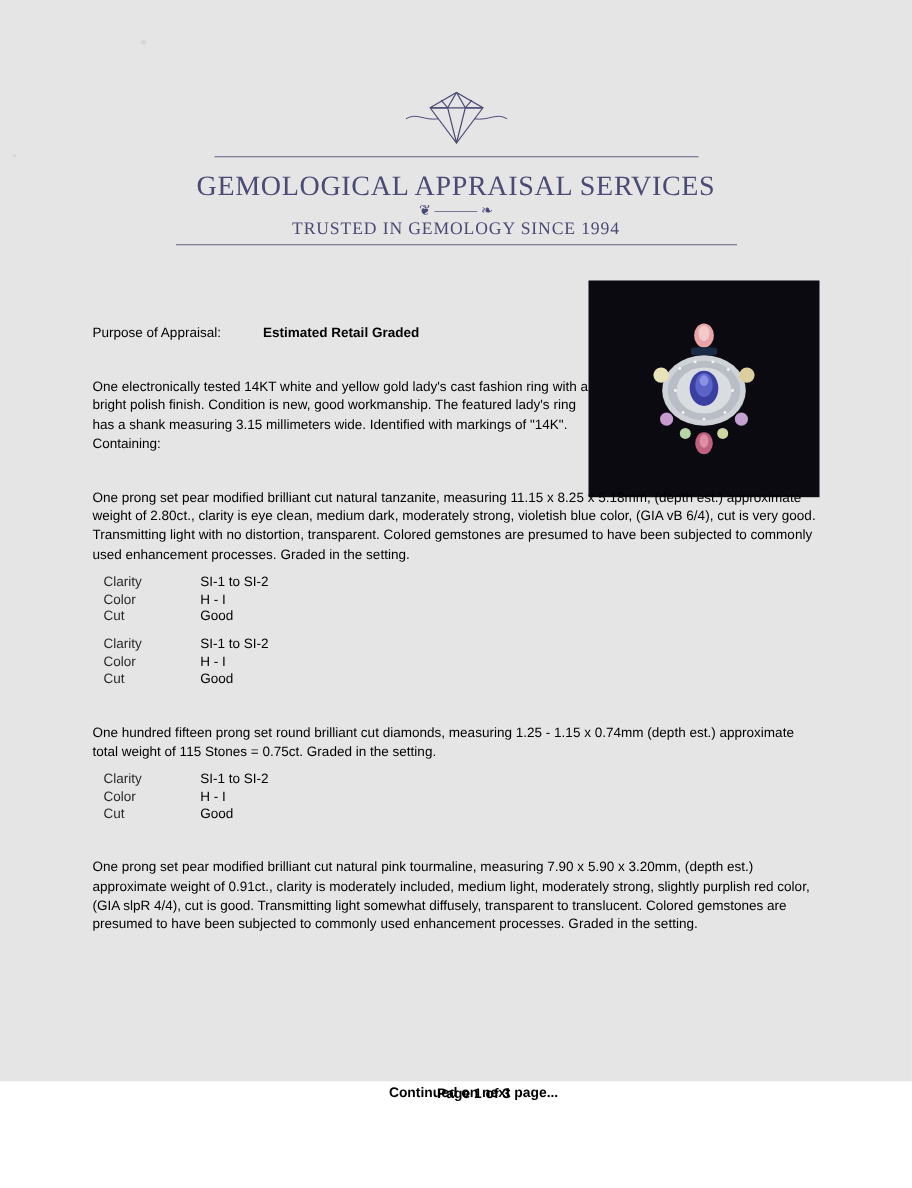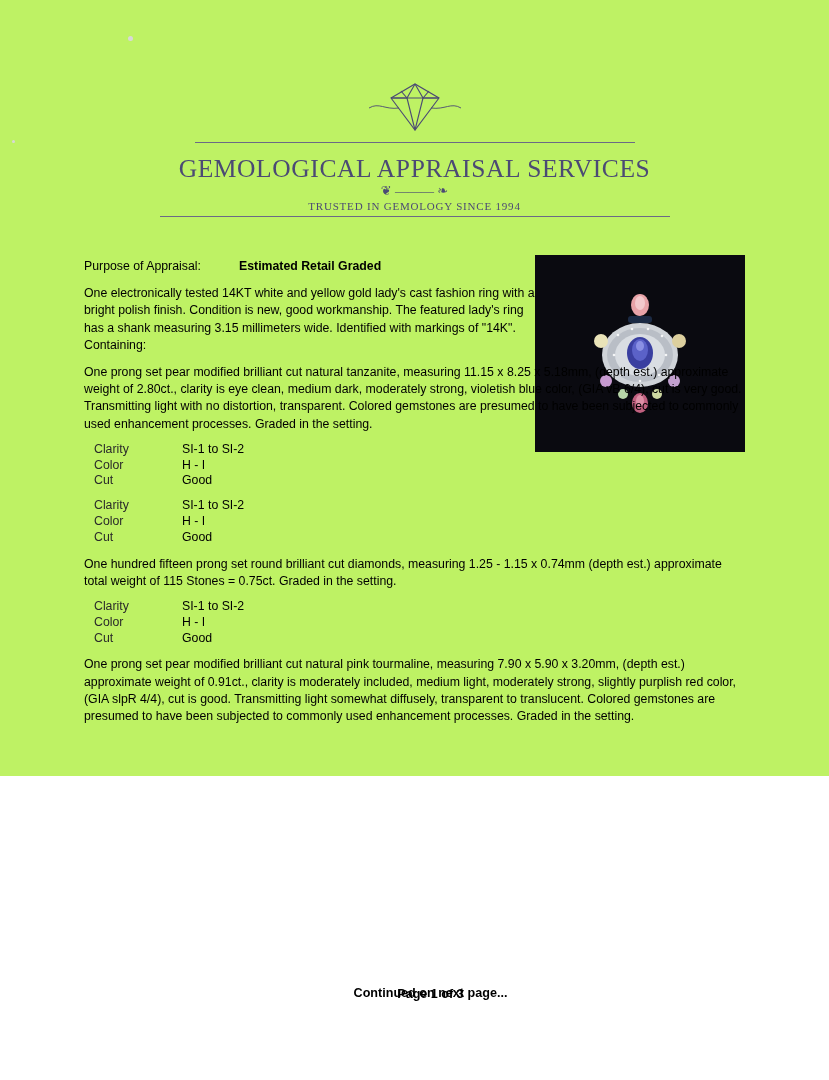--- a/index.html
+++ b/index.html
@@ -11,22 +11,22 @@
     width: 829px;
     height: 1080px;
     font-family: "Liberation Sans", sans-serif;
     color: #000000;
     position: relative;
     overflow: hidden;
   }
   .page {
     position: relative;
     width: 829px;
-    height: 776px;
-    background: #bef264;
+    height: 983px;
+    background: #e5e5e5;
   }
 
   
   .letterhead {
     position: absolute;
     left: 0;
     top: 78px;
     width: 829px;
     text-align: center;
   }
@@ -48,21 +48,21 @@
   .brand-name {
     font-family: "Liberation Serif", serif;
     font-size: 25.5px;
     letter-spacing: 0.6px;
     color: #4b4a74;
     margin-top: 11px;
     white-space: nowrap;
   }
   .brand-tag {
     font-family: "Liberation Serif", serif;
-    font-size: 11px;
+    font-size: 16px;
     letter-spacing: 0.8px;
     color: #4b4a74;
     margin-top: 4px;
   }
   .flourish {
     font-family: "Liberation Serif", serif;
     color: #4b4a74;
     font-size: 13px;
     line-height: 10px;
     margin-top: 2px;
@@ -82,33 +82,34 @@
     width: 662px;
     font-size: 12.3px;
     line-height: 17.2px;
   }
   .purpose-block {
     width: 440px;
   }
   .kv-row {
     display: flex;
     align-items: baseline;
+    margin-top: 36px;
   }
   .kv-key {
     width: 155px;
     flex: 0 0 155px;
     font-size: 12.3px;
   }
   .kv-val {
     font-weight: bold;
     font-size: 12.3px;
   }
 
   .para {
-    margin-top: 10px;
+    margin-top: 32px;
     width: 662px;
     text-align: left;
   }
   .para.narrow {
     width: 455px;
   }
 
   .grade-table {
     margin-top: 9px;
     margin-left: 10px;

